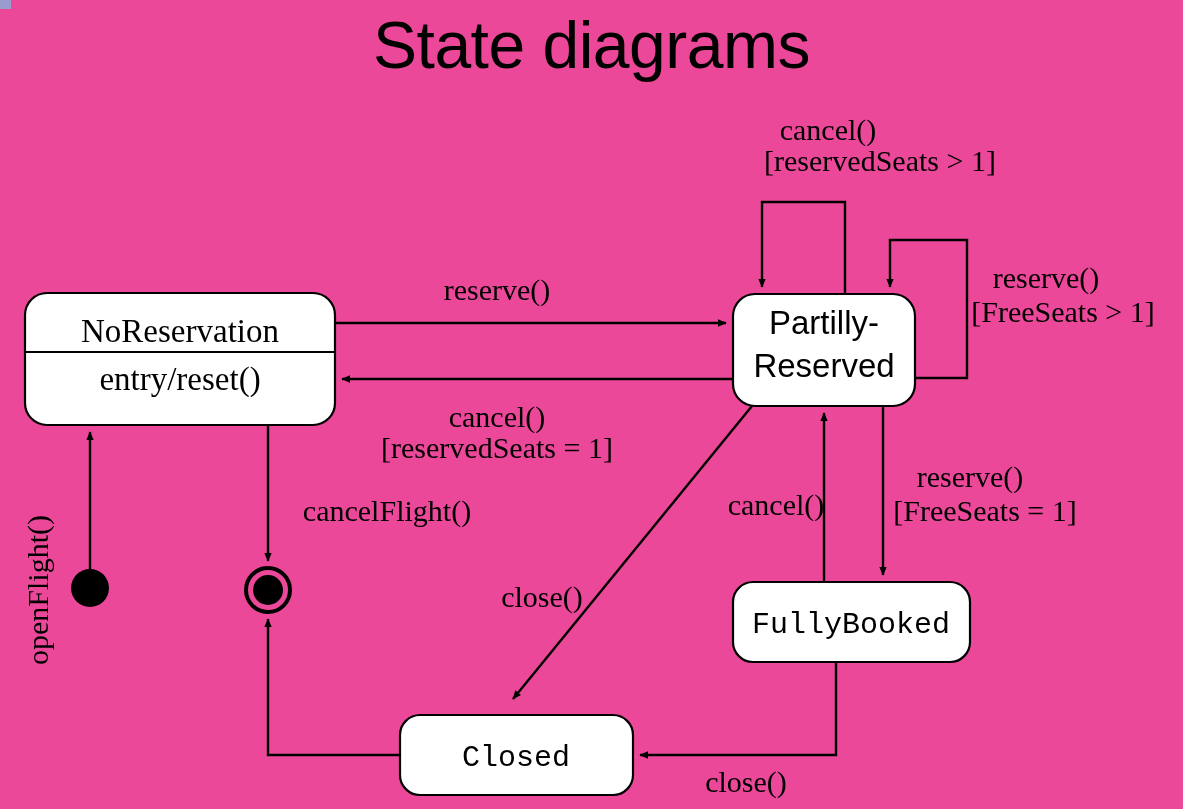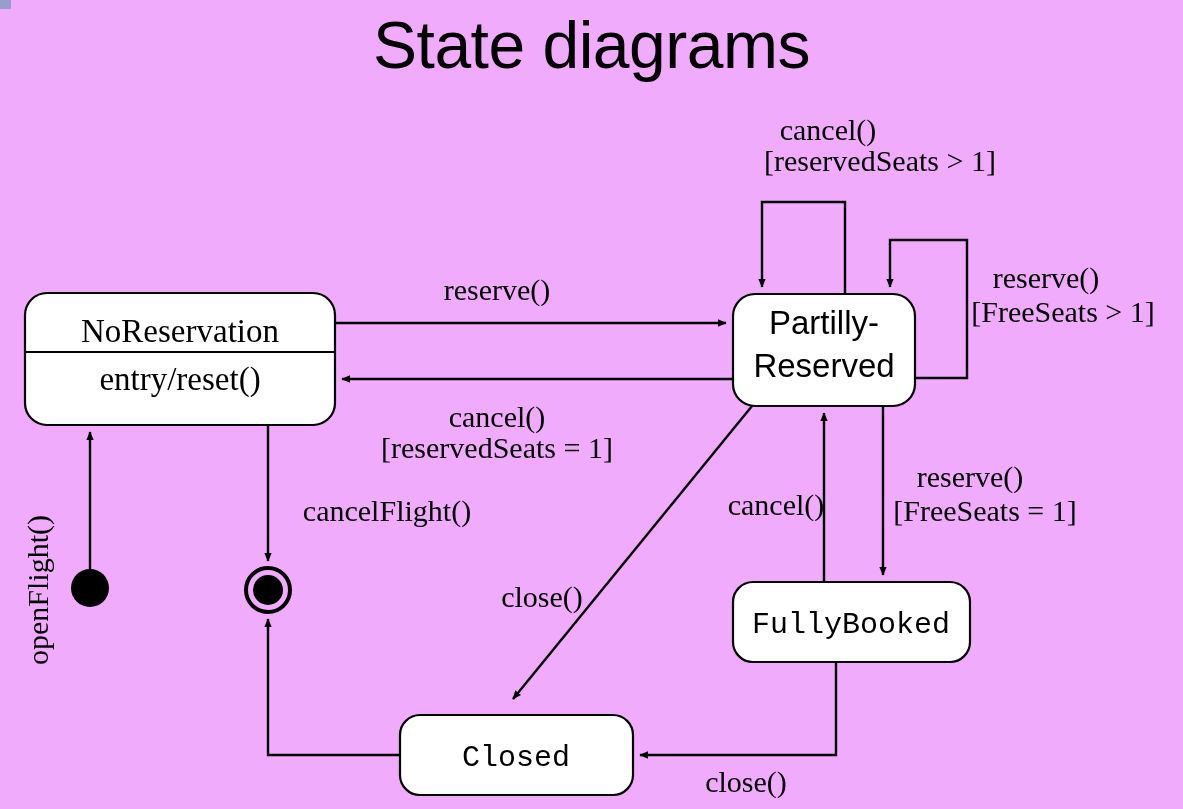--- a/index.html
+++ b/index.html
@@ -12,21 +12,21 @@
     width: 1183px;
     height: 809px;
     position: relative;
     overflow: hidden;
     font-family: "Liberation Serif", "DejaVu Serif", serif;
   }
   #slide {
     position: relative;
     width: 1183px;
     height: 809px;
-    background: #f0abfc;
+    background: #ec4899;
   }
   
   #corner-marker {
     position: absolute;
     left: 0px;
     top: 0px;
     width: 11px;
     height: 9px;
     background: #9a9ccd;
   }

